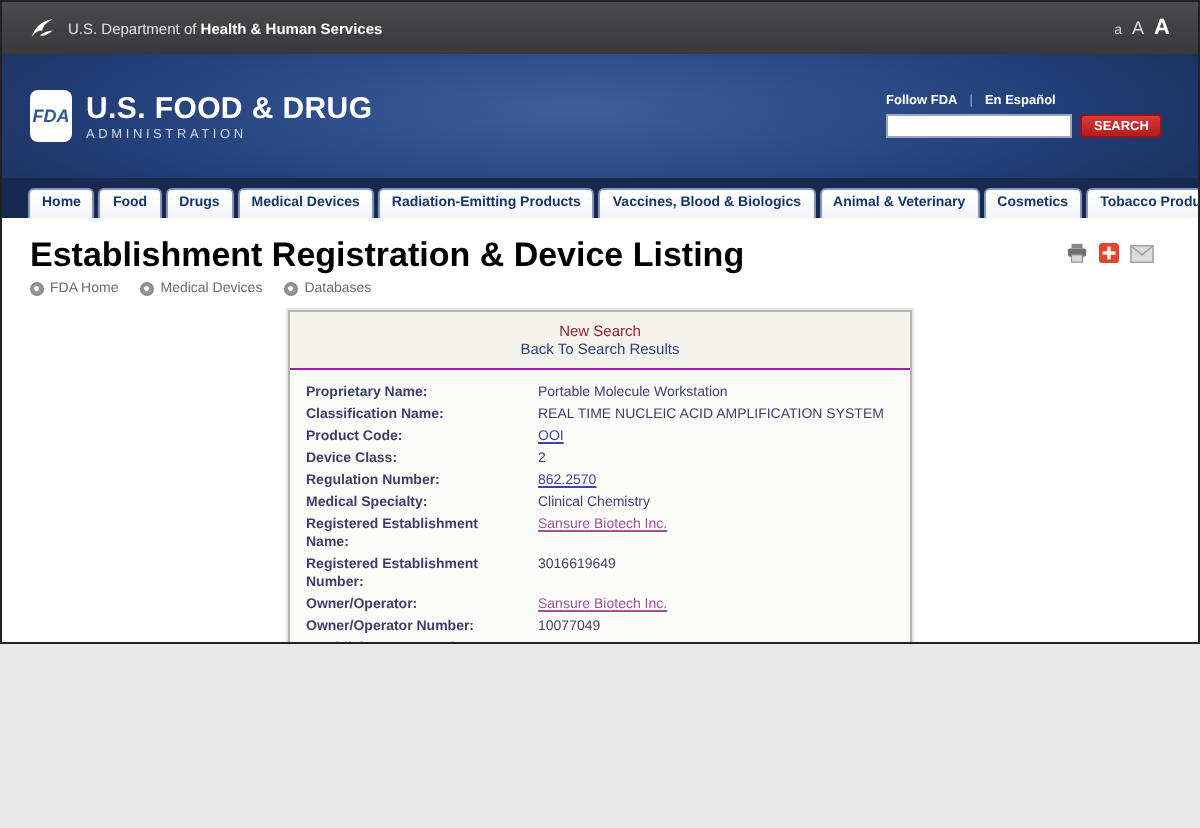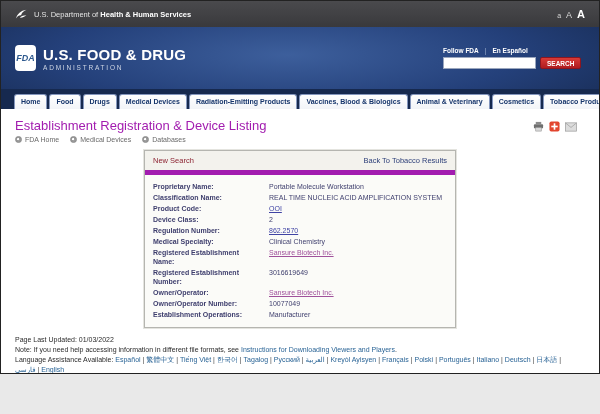--- a/index.html
+++ b/index.html
@@ -1,17 +1,17 @@
 <!DOCTYPE html>
 <html><head>
 <meta charset="utf-8">
 <style>
   * { margin:0; padding:0; box-sizing:border-box; }
   body { font-family:"Liberation Sans", sans-serif; background:#e9e9e9; }
-  .page { width:600px; height:374px; background:#fff; position:relative; overflow:hidden; margin:0 auto; border:1px solid #222; }
+  .page { width:600px; height:322px; background:#fff; position:relative; overflow:hidden; margin:0 auto; border:1px solid #222; }
 
   
   .utility-bar { height:26px; background:linear-gradient(#4a4a4d,#39393c); display:flex; align-items:center; justify-content:space-between; padding:0 14px; }
   .hhs-left { display:flex; align-items:center; gap:6px; color:#e3e3e3; font-size:7.5px; }
   .hhs-left b { color:#fff; }
   .text-size { color:#d8d8d8; display:flex; align-items:baseline; gap:5px; }
   .ts-a1 { font-size:7px; } .ts-a2 { font-size:9px; } .ts-a3 { font-size:11px; font-weight:bold; color:#fff; }
 
   
   .blue-header { height:62px; background:radial-gradient(ellipse 420px 90px at 48% 45%, #3d5f9c 0%, #24407a 55%, #16294f 100%); display:flex; align-items:center; justify-content:space-between; padding:0 18px 0 14px; }
@@ -26,30 +26,30 @@
   .search-row { display:flex; gap:4px; }
   .search-input { width:93px; height:12px; border:1px solid #9aa6bd; background:#fff; font-size:7px; padding:0 3px; }
   .search-btn { height:12px; padding:0 6px; background:linear-gradient(#d93a36,#b01c20); color:#fff; border:1px solid #8c1620; border-radius:2px; font-size:6.5px; font-weight:bold; cursor:pointer; font-family:"Liberation Sans",sans-serif; }
 
   
   .tab-band { height:20px; background:#16294f; display:flex; align-items:flex-end; padding-left:13px; }
   .tab { background:linear-gradient(#ffffff,#f2f4f8); border:1px solid #8496bd; border-bottom:none; border-radius:3px 3px 0 0; padding:3px 6px 4px; font-size:7px; font-weight:bold; color:#16356b; margin-right:2px; white-space:nowrap; cursor:pointer; }
 
   
   .content { background:#fff; height:270px; position:relative; }
-  .page-title { font-size:13px; font-weight:normal; color:#a21caf; padding:9px 14px 0; }
+  .page-title { font-size:17px; font-weight:bold; color:#000000; padding:9px 14px 0; }
   .breadcrumb { display:flex; gap:11px; padding:3px 14px 0; }
   .crumb { display:flex; align-items:center; gap:3px; font-size:7px; color:#6a6a6a; cursor:pointer; }
   .crumb-icon { width:7px; height:7px; border-radius:50%; background:radial-gradient(circle at 45% 45%, #fff 0 1px, #9a9a9a 1.3px); border:1px solid #8a8a8a; }
   .action-icons { position:absolute; top:12px; right:22px; display:flex; gap:5px; align-items:center; }
   .action-icons svg { cursor:pointer; }
 
   
   .results-box { width:312px; margin:7px auto 0; border:1px solid #b5b5b0; background:#fbfbf8; box-shadow:0 0 0 1px #e4e4df; }
-  .box-header { display:flex; justify-content:space-between; align-items:center; padding:5px 8px; background:#f3f2ed; border-bottom:5px solid #a21caf; font-size:7.5px; }
+  .box-header { display:flex; justify-content:space-between; align-items:center; padding:5px 8px; background:#f3f2ed; border-bottom:1px solid #a21caf; font-size:7.5px;flex-direction:column; }
   .new-search { color:#8c2332; text-decoration:none; cursor:pointer; }
   .back-results { color:#2c3e78; text-decoration:none; cursor:pointer; }
   .detail-table { padding:6px 8px 7px; }
   .drow { display:flex; padding:1px 0; align-items:flex-start; }
   .dlabel { flex:0 0 116px; font-size:7px; font-weight:bold; color:#3e3e6d; line-height:9px; padding-right:8px; }
   .dval { font-size:7px; color:#3e3e6d; line-height:9px; }
   a.dval { text-decoration:underline; cursor:pointer; }
   .link-blue { color:#3f43a4; }
   .link-visited { color:#a0519b; }
 
@@ -147,21 +147,21 @@
         </svg>
       <svg width="12" height="10" viewBox="0 0 13 10">
           <rect x="0.5" y="0.5" width="12" height="9" fill="#dcdcdc" stroke="#9e9e9e" stroke-width=".8"></rect>
           <path d="M0.5,0.5 L6.5,5.5 L12.5,0.5" fill="none" stroke="#9e9e9e" stroke-width=".8"></path>
         </svg>
     </div>
 
     <div class="results-box">
       <div class="box-header">
         <a class="new-search">New Search</a>
-        <a class="back-results">Back To Tobacco Results</a>
+        <a class="back-results">Back To Search Results</a>
       </div>
       <div class="detail-table">
         <div class="drow">
             <span class="dlabel">Proprietary Name:</span>
             <span class="dval">Portable Molecule Workstation</span>
           </div>
         <div class="drow">
             <span class="dlabel">Classification Name:</span>
             <span class="dval">REAL TIME NUCLEIC ACID AMPLIFICATION SYSTEM</span>
           </div>

